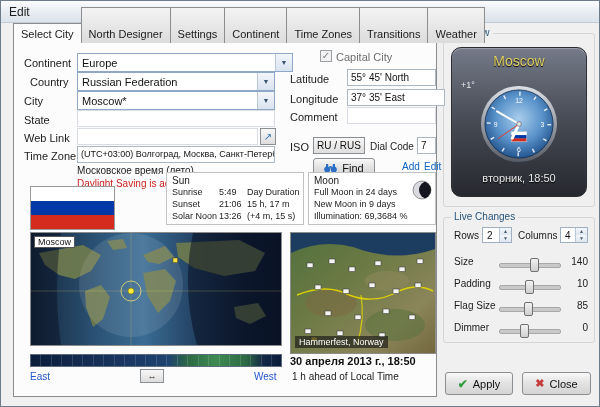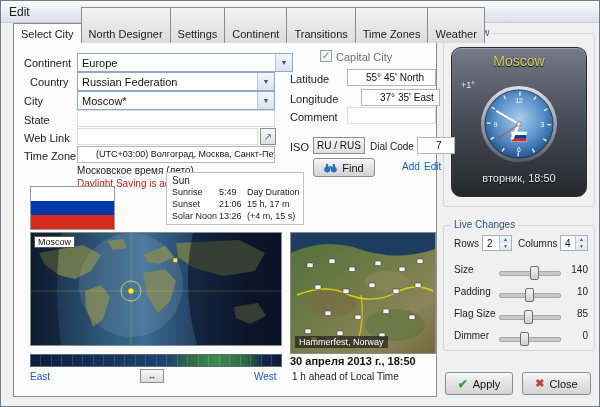--- a/index.html
+++ b/index.html
@@ -11,21 +11,21 @@
   .tabs{position:absolute;left:12px;top:24px;display:flex;align-items:flex-end;height:18px;z-index:3;}
   .tab{font-size:11px;color:#1b1b1b;padding:20px 7px 3px;background:linear-gradient(180deg,#f3f3f3,#dcdcdc);border:1px solid #8c8c8c;border-bottom:none;margin-right:-1px;white-space:nowrap;}
   .tab.sel{background:#fcfcfc;padding-top:4px;position:relative;z-index:4;}
   .tabpage{position:absolute;left:12px;top:41px;width:424px;height:355px;background:#fcfcfc;border:1px solid #8c8c8c;box-sizing:border-box;z-index:1;}
   .lbl{position:absolute;font-size:11px;color:#1b1b1b;white-space:nowrap;}
   .lbl.sm{font-size:10px;}
   .lbl.gray{color:#6f6f6f;}
   .combo{position:absolute;background:#fff;border:1px solid #8fa8c8;box-sizing:border-box;height:19px;}
   .combo .tx{position:absolute;left:4px;top:3px;font-size:11px;color:#111;white-space:nowrap;}
   .combo .dd{position:absolute;right:0;top:0;width:16px;height:17px;background:linear-gradient(180deg,#f2f6fa,#d9e3ef);border-left:1px solid #b8c6d8;color:#3a546f;font-size:7px;text-align:center;line-height:17px;}
-  .field{position:absolute;background:#fff;border:1px solid #abb7c3;box-sizing:border-box;font-size:9px;color:#111;padding:2px 18px;white-space:nowrap;overflow:hidden;height:17px;}
+  .field{position:absolute;background:#fff;border:1px solid #abb7c3;box-sizing:border-box;font-size:9px;color:#111;padding:2px 3px;white-space:nowrap;overflow:hidden;height:17px;}
   .smallbtn{position:absolute;background:linear-gradient(180deg,#f7f7f7,#dedede);border:1px solid #8a8f94;box-sizing:border-box;text-align:center;color:#2d6da8;cursor:default;}
   .link{position:absolute;font-size:10px;color:#0b62c4;white-space:nowrap;}
   .chk{position:absolute;width:12px;height:12px;background:#f2f2f2;border:1px solid #9aa0a6;box-sizing:border-box;font-size:10px;line-height:10px;text-align:center;color:#7d8288;}
   .infobox{position:absolute;background:#fff;border:1px solid #c2c2c2;box-sizing:border-box;}
   .infobox .bt{position:absolute;left:5px;top:2px;font-size:10px;color:#1b1b1b;}
   .infobox .cell{position:absolute;font-size:9px;color:#222;white-space:nowrap;}
   .gbox{position:absolute;border:1px solid #d6d6d6;border-radius:3px;}
   .gbox .legend{position:absolute;top:-7px;left:7px;background:#f0f0f0;padding:0 3px;font-size:10px;color:#26537c;white-space:nowrap;}
   .btn{position:absolute;display:flex;align-items:center;justify-content:center;gap:5px;background:linear-gradient(180deg,#f8f8f8,#e4e4e4 45%,#d4d4d4);border:1px solid #8a8f94;border-radius:3px;font-size:11px;color:#111;box-sizing:border-box;}
   .spin{position:absolute;background:#fff;border:1px solid #9fb0c2;box-sizing:border-box;height:16px;}
@@ -60,22 +60,22 @@
 
   <div class="titlebar">
     <span class="t">Edit</span>
   </div>
 
   <div class="tabs">
     <div class="tab sel">Select City</div>
     <div class="tab">North Designer</div>
     <div class="tab">Settings</div>
     <div class="tab">Continent</div>
+    <div class="tab">Time Zones</div>
     <div class="tab">Transitions</div>
-    <div class="tab">Time Zones</div>
     <div class="tab">Weather</div>
   </div>
 
   <div class="tabpage">
 
     <span class="lbl" style="left:10px;top:14px">Continent</span>
     <div class="combo" style="left:63px;top:10px;width:216px">
       <span class="tx">Europe</span>
       <span class="dd">▼</span>
     </div>
@@ -105,21 +105,21 @@
     <span class="lbl sm" style="left:63px;top:122px">Московское время (лето)</span>
     <span class="note-red" style="left:63px;top:135px;color:#cc2222">Daylight Saving is active</span>
 
     <span class="chk" style="left:306px;top:7px"><span>✓</span></span>
     <span class="lbl gray" style="left:322px;top:8px">Capital City</span>
 
     <span class="lbl" style="left:276px;top:30px">Latitude</span>
     <div class="field" style="left:333px;top:26px;width:89px;font-size:10px"><span>55° 45' North</span></div>
 
     <span class="lbl" style="left:276px;top:50px">Longitude</span>
-    <div class="field" style="left:347px;top:46px;width:79px;font-size:10px"><span>37° 35' East</span></div>
+    <div class="field" style="left:333px;top:46px;width:98px;font-size:10px"><span>37° 35' East</span></div>
 
     <span class="lbl" style="left:276px;top:68px">Comment</span>
     <div class="field" style="left:333px;top:64px;width:89px;border-color:#d7dde3"><span></span></div>
 
     <span class="lbl" style="left:276px;top:98px">ISO</span>
     <div class="smallbtn" style="left:299px;top:94px;width:52px;height:17px;font-size:10px;line-height:15px;color:#111"><span>RU / RUS</span></div>
     <span class="lbl sm" style="left:356px;top:98px">Dial Code</span>
     <div class="field" style="left:403px;top:94px;width:19px;font-size:10px"><span>7</span></div>
 
     <div class="btn" style="left:299px;top:115px;width:62px;height:19px">
@@ -147,20 +147,35 @@
       <span class="cell" style="left:52px;top:14px">5:49</span>
       <span class="cell" style="left:80px;top:14px">Day Duration</span>
       <span class="cell" style="left:5px;top:26px">Sunset</span>
       <span class="cell" style="left:52px;top:26px">21:06</span>
       <span class="cell" style="left:80px;top:26px">15 h, 17 m</span>
       <span class="cell" style="left:5px;top:38px">Solar Noon</span>
       <span class="cell" style="left:52px;top:38px">13:26</span>
       <span class="cell" style="left:80px;top:38px">(+4 m, 15 s)</span>
     </div>
 
+    <div class="infobox" style="left:294px;top:129px;width:128px;height:53px;background:#fff">
+      <span class="bt">Moon</span>
+      <span class="cell" style="left:5px;top:14px">Full Moon in 24 days</span>
+      <span class="cell" style="left:5px;top:26px">New Moon in 9 days</span>
+      <span class="cell" style="left:5px;top:38px">Illumination: 69,3684 %</span>
+      <svg class="abs" style="left:103px;top:7px" width="20" height="20" viewBox="0 0 20 20">
+        <defs>
+            <clipPath id="mc">
+              <circle cx="10" cy="10" r="9"></circle>
+            </clipPath>
+          </defs>
+        <circle cx="10" cy="10" r="9" fill="#dadae0" stroke="#555" stroke-width="0.6"></circle>
+        <circle cx="16" cy="10" r="9" fill="#15151f" clip-path="url(#mc)"></circle>
+      </svg>
+    </div>
 
     <div class="mapwrap" style="left:16px;top:189px;width:252px;height:114px">
       <span class="maplabel">Moscow</span>
       <svg width="250" height="112" viewBox="0 0 250 112">
         <defs>
           <linearGradient id="ocean" x1="0" y1="0" x2="1" y2="0">
             <stop offset="0" stop-color="#15273d"></stop>
               <stop offset="0.28" stop-color="#2c5578"></stop>
             <stop offset="0.45" stop-color="#3a6c94"></stop>
               <stop offset="0.62" stop-color="#27496b"></stop>
@@ -278,21 +293,21 @@
         <rect x="32" y="48" width="16" height="10.2" fill="none" stroke="#c9d2dc" stroke-width="0.6"></rect>
       </g>
       <line x1="40" y1="40" x2="33.2" y2="54.5" stroke="#ffffff" stroke-width="3" stroke-linecap="round"></line>
       <line x1="40" y1="40" x2="17.5" y2="27" stroke="#ffffff" stroke-width="2" stroke-linecap="round"></line>
       <line x1="40" y1="40" x2="18.5" y2="55" stroke="#e23a2e" stroke-width="1"></line>
       <circle cx="40" cy="40" r="2.4" fill="#e6e6e6" stroke="#333" stroke-width="0.5"></circle>
     </svg>
     <div class="wkday">вторник, 18:50</div>
   </div>
 
-  <div class="gbox" style="left:442px;top:224px;width:150px;height:124px">
+  <div class="gbox" style="left:442px;top:216px;width:150px;height:124px">
     <span class="legend">Live Changes</span>
 
     <span class="slbl" style="left:10px;top:12px">Rows</span>
     <div class="spin" style="left:38px;top:9px;width:30px">
       <span class="sv">2</span>
       <span class="arr up">▲</span>
       <span class="arr dn">▼</span>
     </div>
     <span class="slbl" style="left:74px;top:12px">Columns</span>
     <div class="spin" style="left:116px;top:9px;width:28px">

